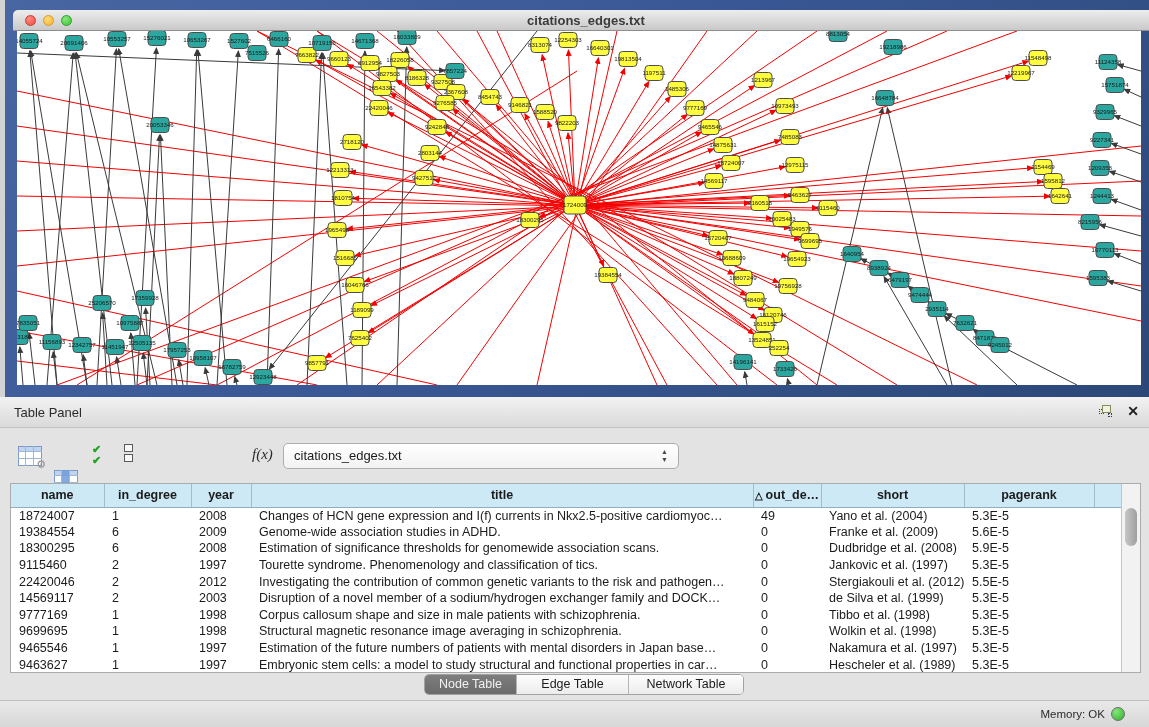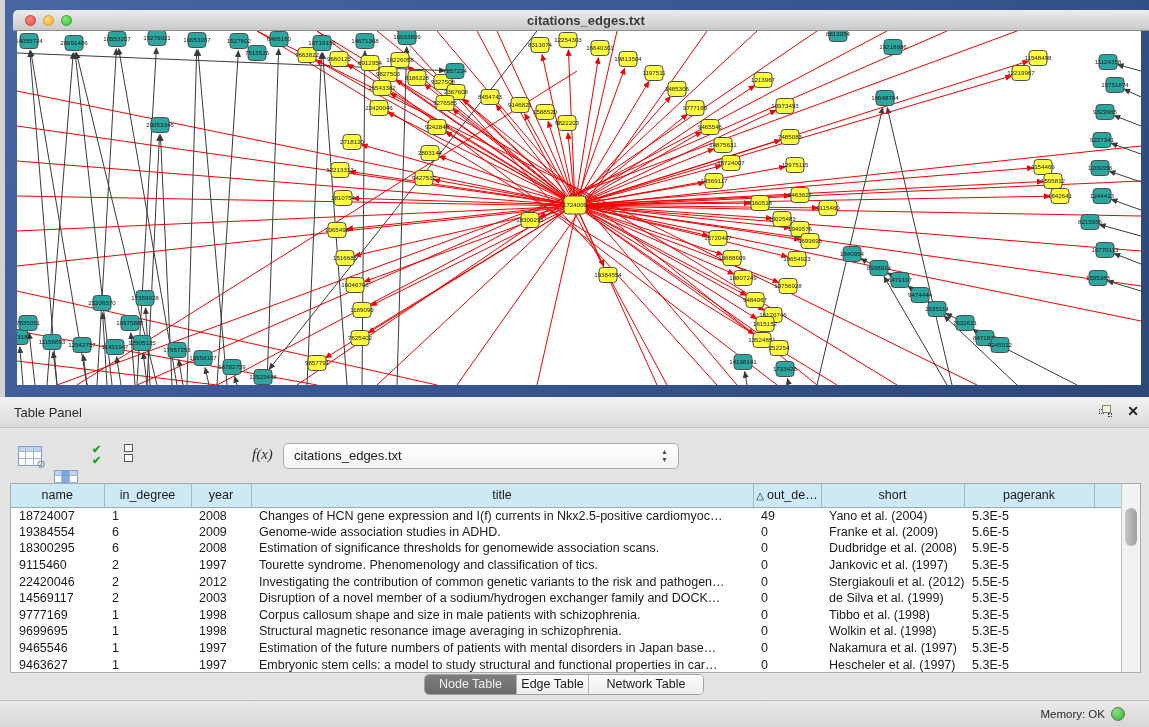--- a/index.html
+++ b/index.html
@@ -65,35 +65,35 @@
   .table-select { position:absolute; left:283px; top:15px; width:396px; height:26px;
     background:linear-gradient(#FFFFFF,#F2F2F2); border:1px solid #ADADAD; border-radius:5px;
     font-size:13px; color:#1B1B1B; line-height:24px; padding-left:10px; }
   .stepper { position:absolute; right:9px; top:4px; width:9px; height:16px; font-size:7px; line-height:8px; color:#4A4A4A; text-align:center; }
 
   
   .data-table { position:absolute; left:10px; top:86px; width:1131px; height:190px;
     background:#FFFFFF; border:1px solid #ABABAB; }
   table.grid { border-collapse:collapse; table-layout:fixed; width:1112px; font-size:12.5px; color:#1B1B1B; }
   table.grid th { height:23px; background:#CDE9F6; border-right:1px solid #9DBECE; border-bottom:1px solid #8FAEBE;
-    font-weight:normal; text-align:center; overflow:hidden; white-space:nowrap; }
+    font-weight:bold; text-align:center; overflow:hidden; white-space:nowrap; }
   table.grid th:last-child { border-right:none; }
   table.grid td { height:16.6px; padding:0 0 0 8px; overflow:hidden; white-space:nowrap; }
   .sort-glyph { font-size:10px; margin-right:3px; }
   .vscroll { position:absolute; right:0; top:0; width:19px; height:188px; background:#F2F2F2; border-left:1px solid #C4C4C4; }
   .vthumb { position:absolute; left:3px; top:24px; width:12px; height:38px; background:linear-gradient(90deg,#C6C6C6,#9F9F9F); border-radius:7px; }
 
   
   .seg-tabs { position:absolute; left:424px; top:277px; height:21px; display:flex;
     border:1px solid #A2A2A2; border-radius:5px; overflow:hidden; background:#fff; }
   .seg { height:100%; font-size:12.5px; line-height:19px; text-align:center; color:#1B1B1B;
     background:linear-gradient(#FDFDFD,#ECECEC); border-right:1px solid #B5B5B5; }
   .seg:last-child { border-right:none; }
   .seg.selected { background:linear-gradient(#7E7E7E,#6A6A6A); color:#F2F2F2; }
-  .seg-node { width:92px; } .seg-edge { width:72px; } .seg-network { width:114px; }
+  .seg-node { width:92px; } .seg-edge { width:112px; } .seg-network { width:114px; }
 
   
   .status-bar { position:absolute; left:0; top:303px; width:100%; height:27px;
     background:linear-gradient(#E9E9E9,#D7D7D7); border-top:1px solid #BFBFBF; }
   .memory-label { position:absolute; right:44px; top:7px; font-size:11.5px; color:#2B2B2B;margin-left:24px; }
   .memory-dot { position:absolute; right:24px; top:6px; width:14px; height:14px; border-radius:50%;
     background:radial-gradient(circle at 35% 30%,#84E47C,#2FB32A); border:1px solid #6E6E6E; }
 </style>
 </head>
 <body>
@@ -877,21 +877,21 @@
             <td>Nakamura et al. (1997)</td>
             <td>5.3E-5</td>
             <td></td>
           </tr>
           <tr>
             <td>9463627</td>
             <td>1</td>
             <td>1997</td>
             <td>Embryonic stem cells: a model to study structural and functional properties in car…</td>
             <td>0</td>
-            <td>Hescheler et al. (1997)</td>
+            <td>Hescheler et al. (1989)</td>
             <td>5.3E-5</td>
             <td></td>
           </tr>
         </tbody>
     </table>
     <div class="vscroll">
       <div class="vthumb"></div>
     </div>
   </div>
 

